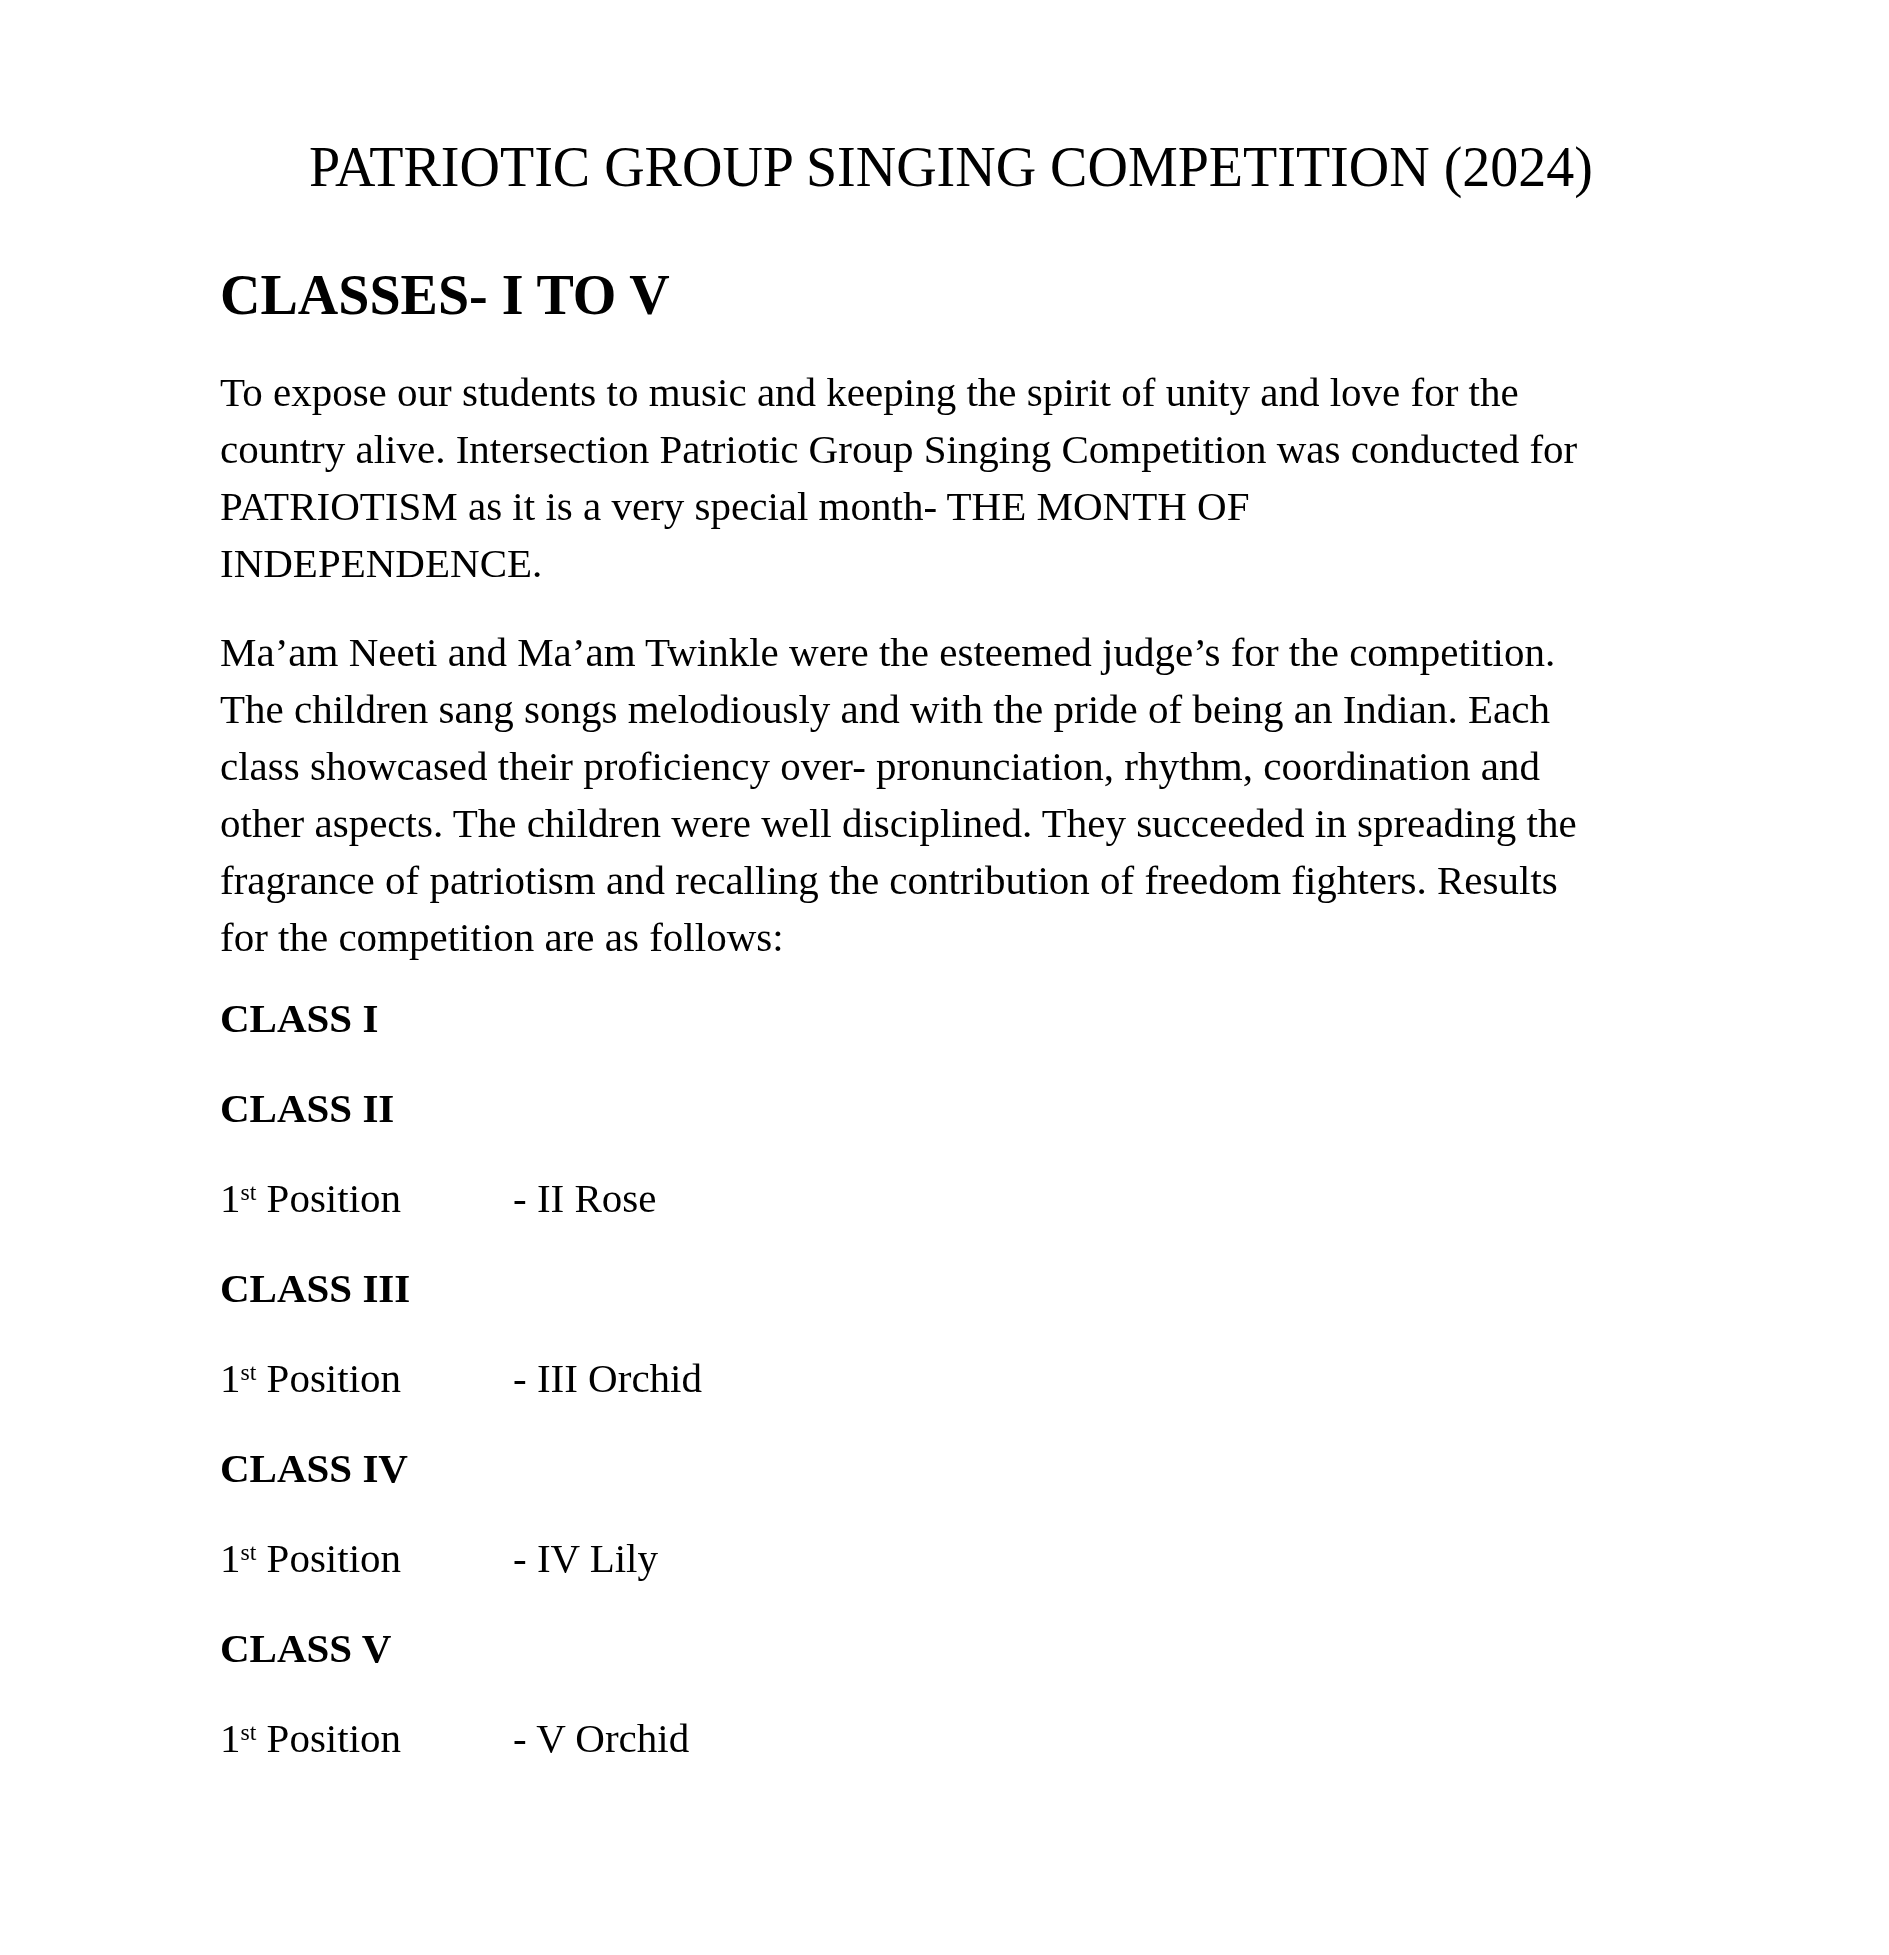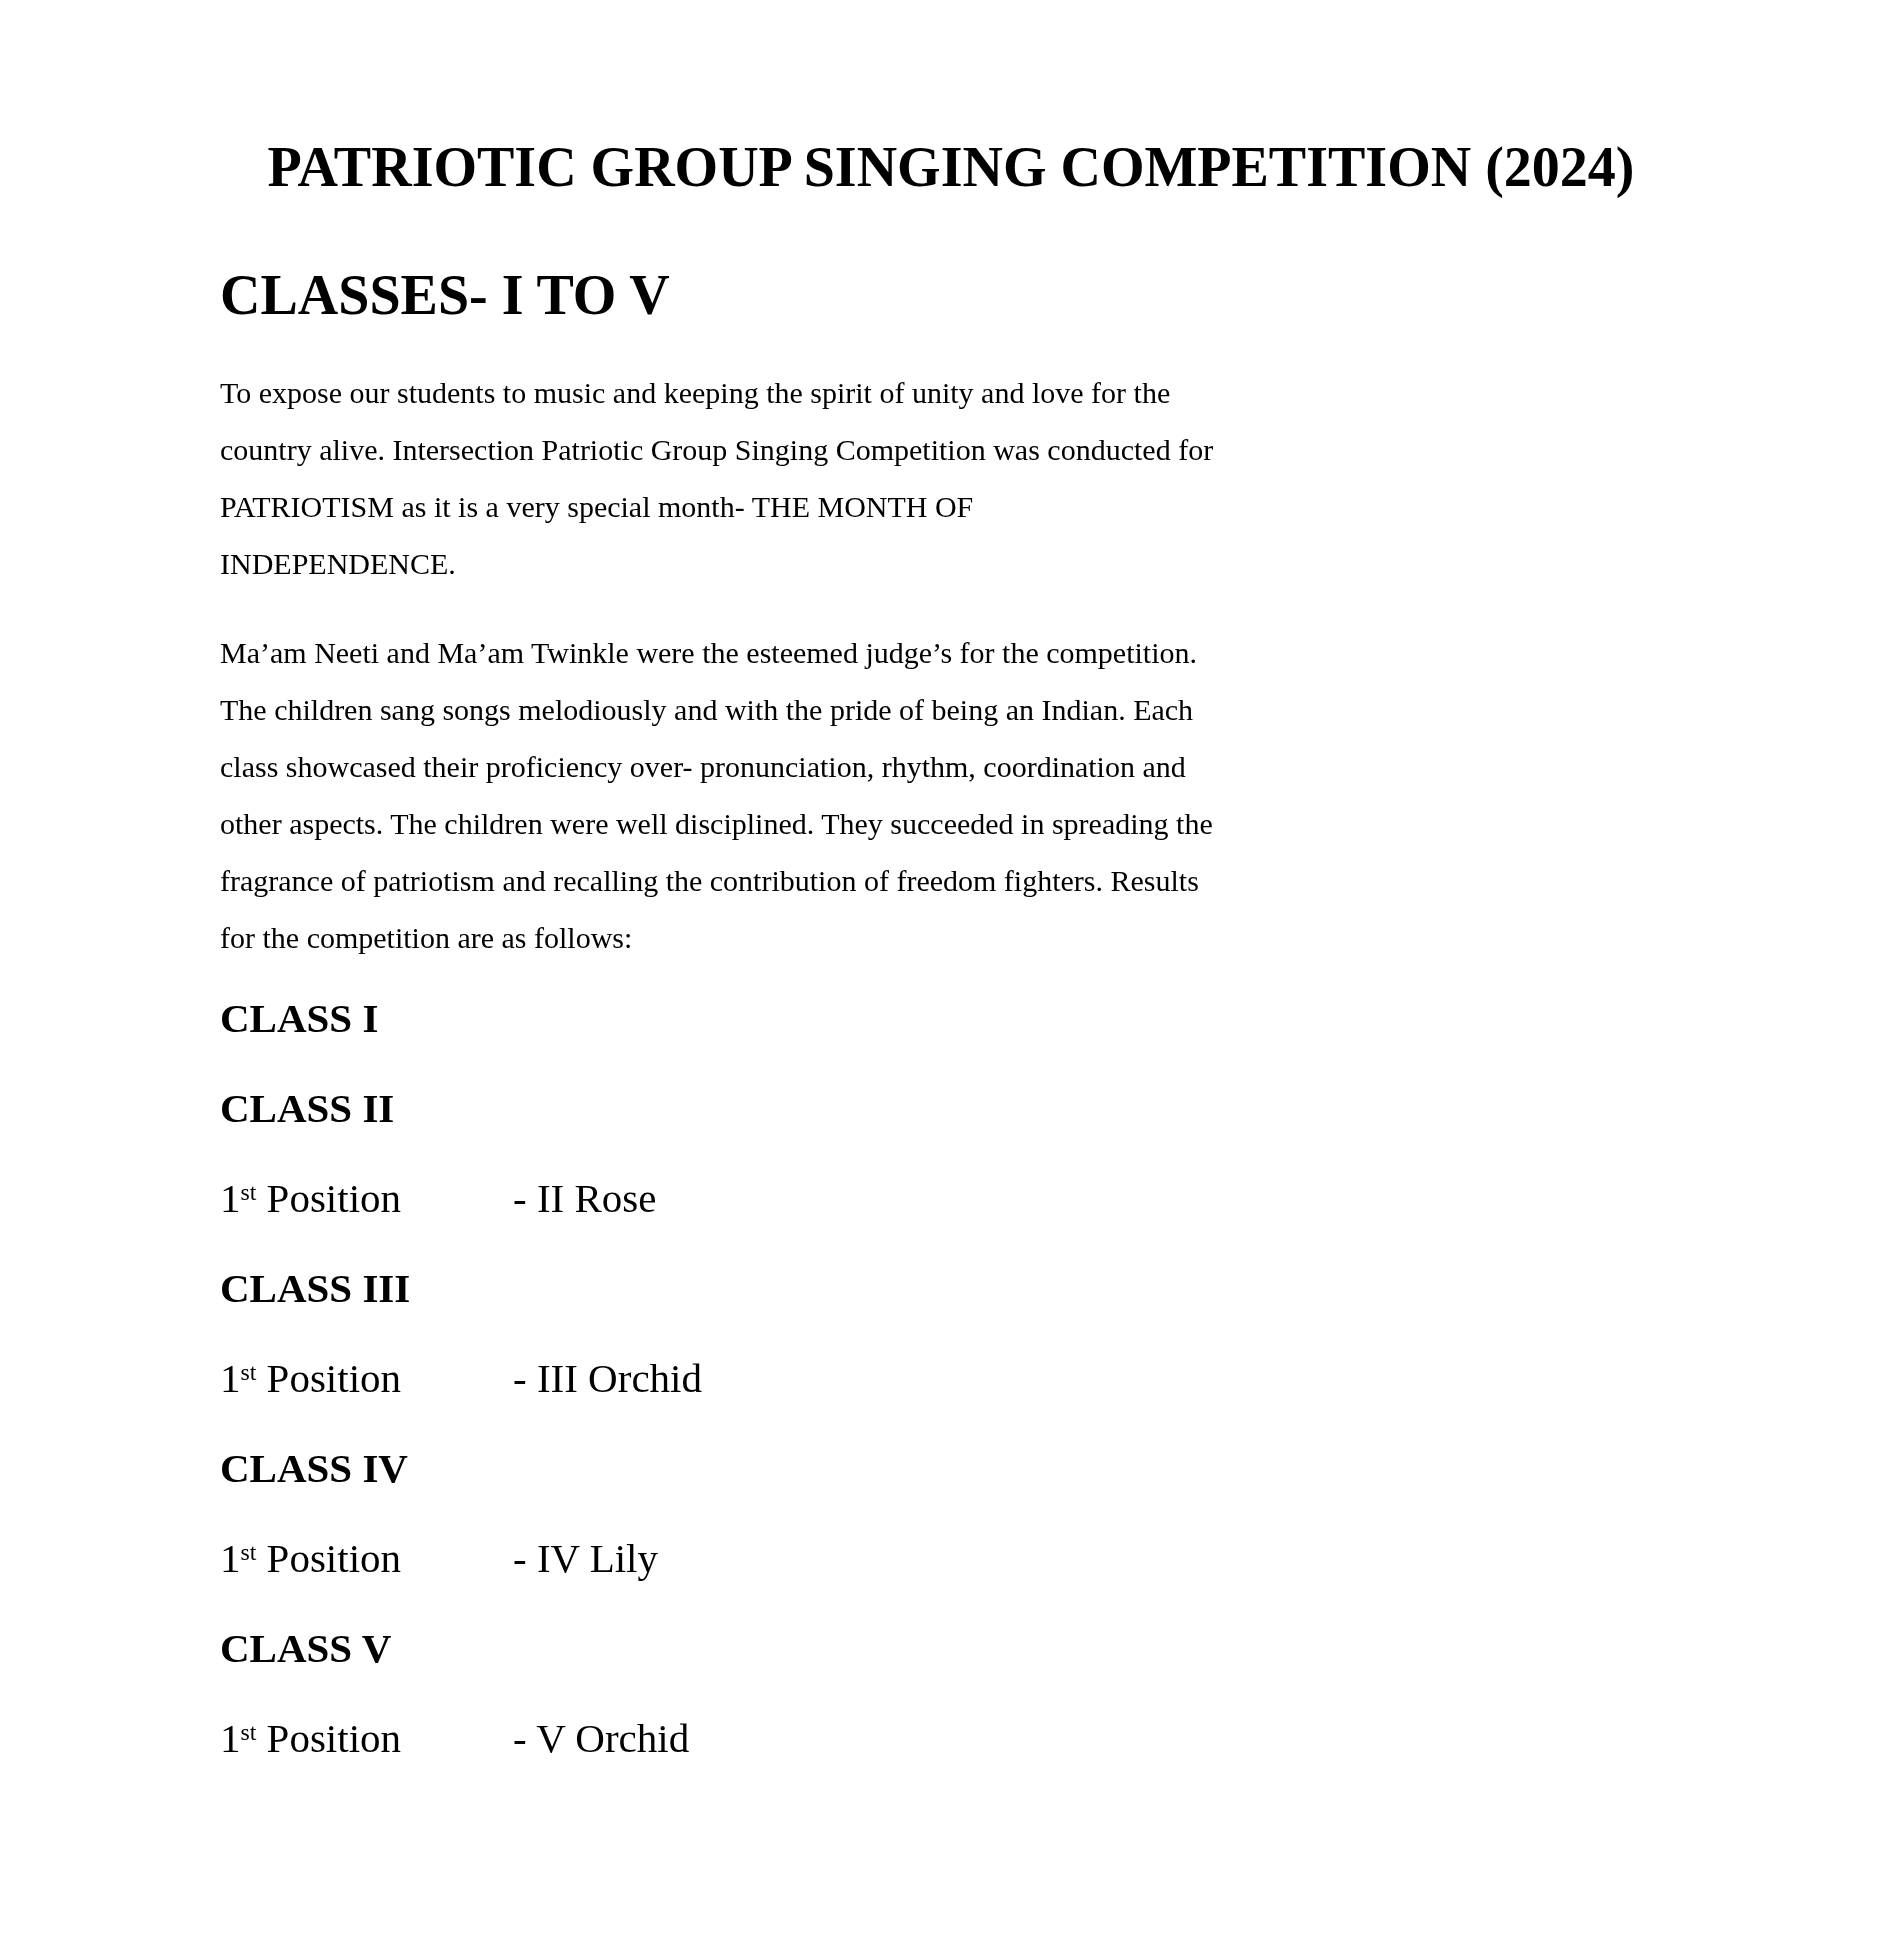--- a/index.html
+++ b/index.html
@@ -16,35 +16,35 @@
     overflow: hidden;
     background: #ffffff;
     color: #000000;
     font-family: "Liberation Serif", "DejaVu Serif", serif;
   }
   .title {
     margin: 0;
     padding-top: 135px;
     font-size: 56px;
     line-height: 64px;
-    font-weight: 700;
+    font-weight: 400;
     text-align: center;
     white-space: nowrap;
   }
   .subtitle {
     margin: 64px 0 0 0;
     font-size: 56px;
     line-height: 64px;
     font-weight: 700;
     text-align: left;
     white-space: nowrap;
   }
   .para {
     margin: 37px 0 0 0;
-    font-size: 30px;
+    font-size: 41px;
     line-height: 57px;
     font-weight: 400;
   }
   .para + .para {
     margin-top: 32px;
   }
   .line {
     display: block;
     white-space: nowrap;
   }

